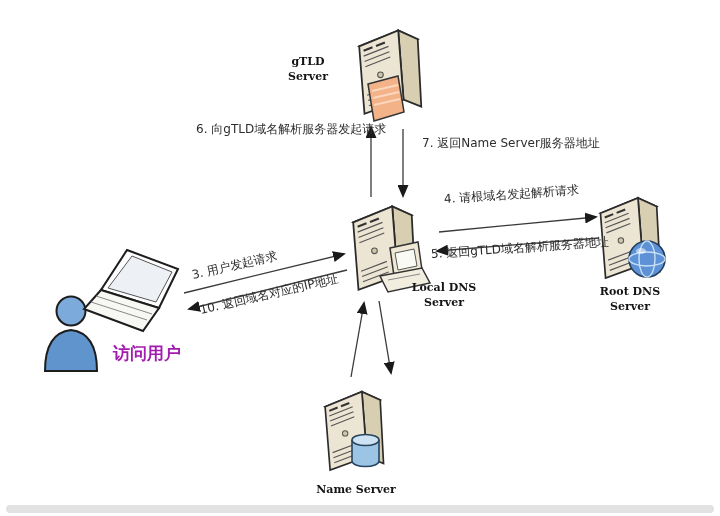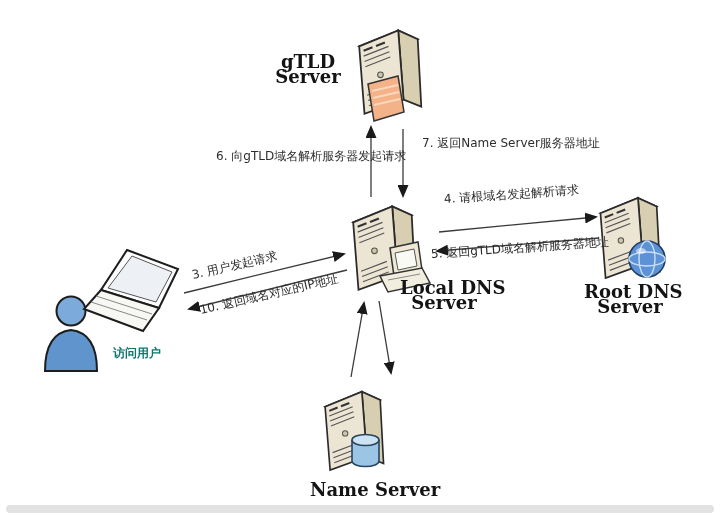--- a/index.html
+++ b/index.html
@@ -4,24 +4,24 @@
 <style>
   html,body{margin:0;padding:0;background:#fff;}
   .stage{
     position:relative;width:720px;height:516px;background:#ffffff;
     overflow:hidden;font-family:"DejaVu Sans",sans-serif;
   }
   .art{position:absolute;left:0;top:0;}
   .lbl{position:absolute;white-space:nowrap;color:#2d2d2d;font-size:12px;line-height:14px;}
   .node-lbl{
     font-family:"DejaVu Serif","Liberation Serif",serif;
-    font-weight:bold;color:#141414;font-size:18px;line-height:15px;text-align:center;
+    font-weight:bold;color:#141414;font-size:11px;line-height:15px;text-align:center;
   }
   .node-lbl span{display:block;}
-  .user-lbl{font-weight:bold;color:#0f766e;font-size:12px;}
+  .user-lbl{font-weight:bold;color:#a21caf;font-size:17px;}
   .rot13{transform:rotate(-13deg);transform-origin:left center;}
   .rot4{transform:rotate(-4deg);transform-origin:left center;}
 </style>
 </head>
 <body>
 
 <div class="stage">
 
   <svg class="art" width="720" height="516" viewBox="0 0 720 516">
     <defs>
@@ -126,21 +126,21 @@
   <div class="lbl node-lbl" style="left:310px;top:482px;width:92px;">Name Server</div>
 
   <div class="lbl user-lbl" style="left:113px;top:346px;">访问用户</div>
 
   <div class="lbl rot13" style="left:192px;top:268px;">3. 用户发起请求</div>
 
   <div class="lbl rot4" style="left:444px;top:192px;">4. 请根域名发起解析请求</div>
 
   <div class="lbl rot4" style="left:431px;top:247px;">5. 返回gTLD域名解析服务器地址</div>
 
-  <div class="lbl" style="left:196px;top:149px;margin-left:20px;">6. 向gTLD域名解析服务器发起请求</div>
+  <div class="lbl" style="left:196px;top:122px;">6. 向gTLD域名解析服务器发起请求</div>
 
   <div class="lbl" style="left:422px;top:128px;margin-top:8px;">7. 返回Name Server服务器地址</div>
 
 
 
   <div class="lbl rot13" style="left:200px;top:303px;">10. 返回域名对应的IP地址</div>
 
 </div>
 
 </body></html>

